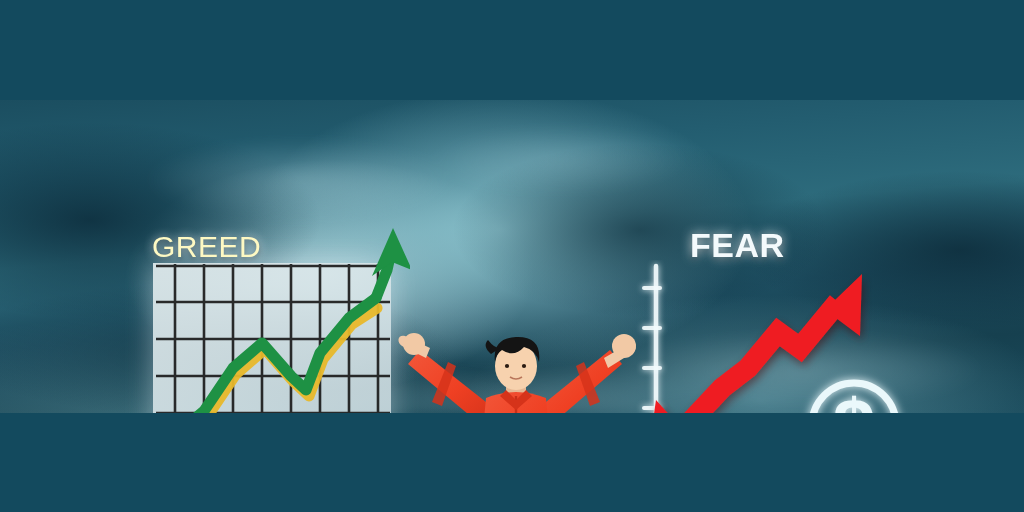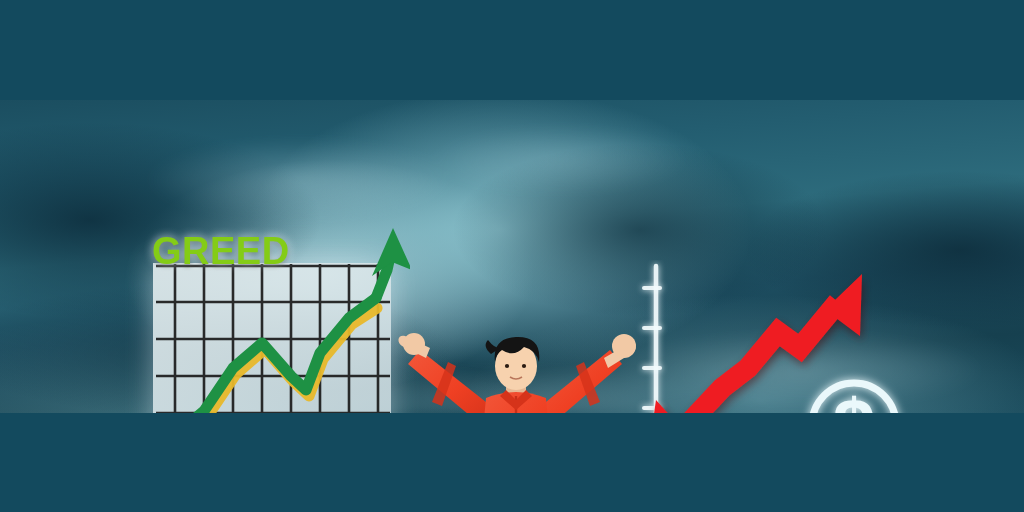--- a/index.html
+++ b/index.html
@@ -38,21 +38,21 @@
        radial-gradient(ellipse 260px 54px at 800px 270px, rgba(200,232,238,.42), rgba(200,232,238,0) 72%),
        radial-gradient(ellipse 300px 48px at 520px 300px, rgba(205,235,240,.38), rgba(205,235,240,0) 72%);
      filter:blur(6px);
   }
 
   
   #greed-panel{position:absolute;left:153px;top:163px;width:238px;height:186px;
      background:linear-gradient(150deg,rgba(226,236,238,.93),rgba(205,221,226,.88));
      box-shadow:0 0 26px rgba(230,245,250,.45);}
   #greed-title{position:absolute;left:152px;top:130px;z-index:12;
-     font-size:38px;font-weight:bold;letter-spacing:.5px;color:#84cc16;
+     font-size:30px;font-weight:normal;letter-spacing:.5px;color:#fef9c3;
      text-shadow:0 0 10px rgba(240,250,255,.9),0 2px 5px rgba(0,0,0,.45);}
   #greed-svg{position:absolute;left:140px;top:118px;z-index:11;}
 
   
   #fear-title{position:absolute;left:690px;top:126px;z-index:12;
      font-size:34px;font-weight:bold;letter-spacing:.5px;color:#f4fafc;
      text-shadow:0 0 11px rgba(235,250,255,.92),0 2px 6px rgba(0,0,0,.5);}
   #fear-svg{position:absolute;left:630px;top:160px;z-index:11;}
 
   
@@ -114,20 +114,21 @@
       </g>
 
       <polyline points="22,228 64,193 93,150 122,125 151,158 166,172 180,135 209,100 234,84" fill="none" stroke="#e8b82a" stroke-width="11" stroke-linejoin="round" stroke-linecap="round" transform="translate(3,6)" opacity=".95"></polyline>
 
       <polyline points="22,228 64,193 93,150 122,125 151,158 166,172 180,135 209,100 236,80" fill="none" stroke="#1e9144" stroke-width="11" stroke-linejoin="round" stroke-linecap="round"></polyline>
 
       <polyline points="236,80 247,52 251,34" fill="none" stroke="#1e9144" stroke-width="11" stroke-linejoin="round" stroke-linecap="round"></polyline>
       <polygon points="253,10 272,52 252,44 232,58" fill="#1e9144"></polygon>
     </svg>
 
+    <div id="fear-title">FEAR</div>
 
     <svg id="fear-svg" width="290" height="225" viewBox="0 0 290 225">
       <defs>
         <filter id="axglow" x="-60%" y="-60%" width="220%" height="220%">
           <feGaussianBlur stdDeviation="3" result="g"></feGaussianBlur>
           <feMerge>
               <feMergeNode in="g"></feMergeNode>
               <feMergeNode in="SourceGraphic"></feMergeNode>
             </feMerge>
         </filter>

